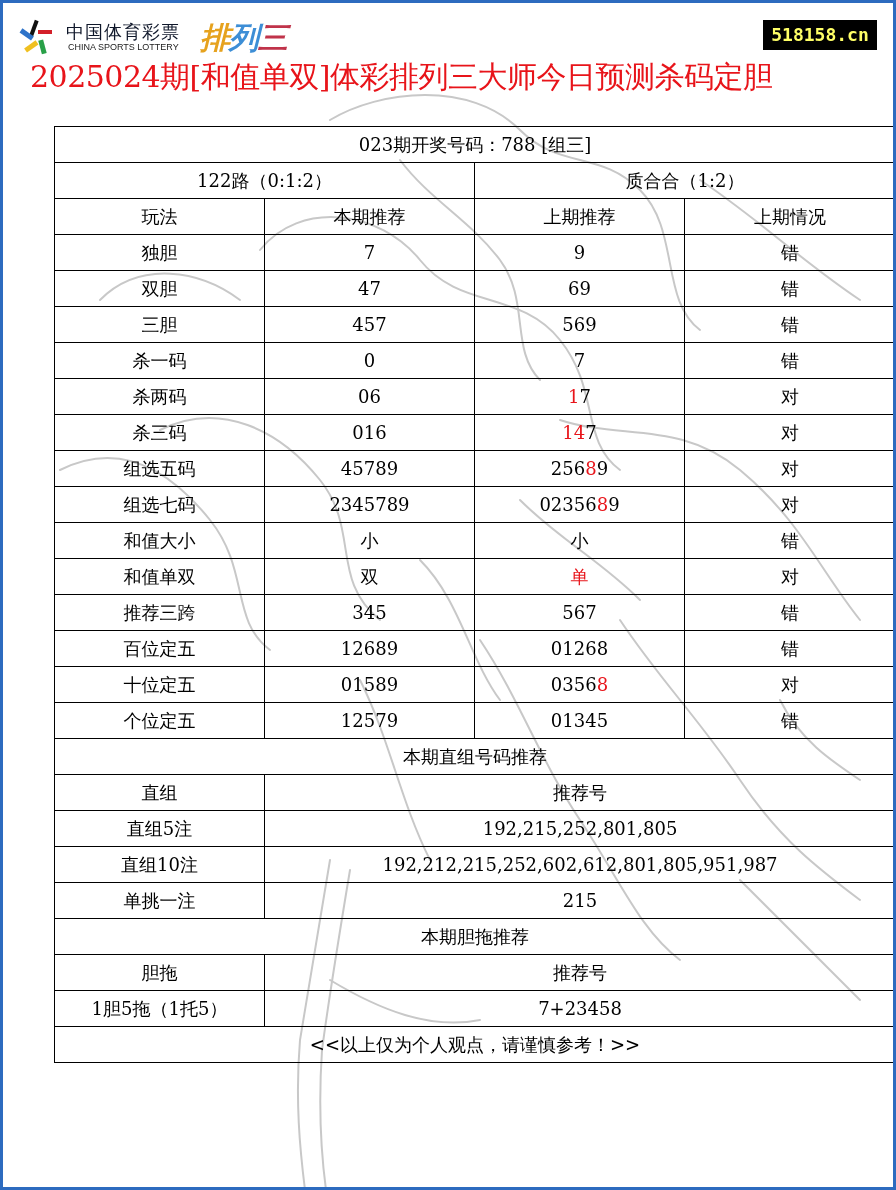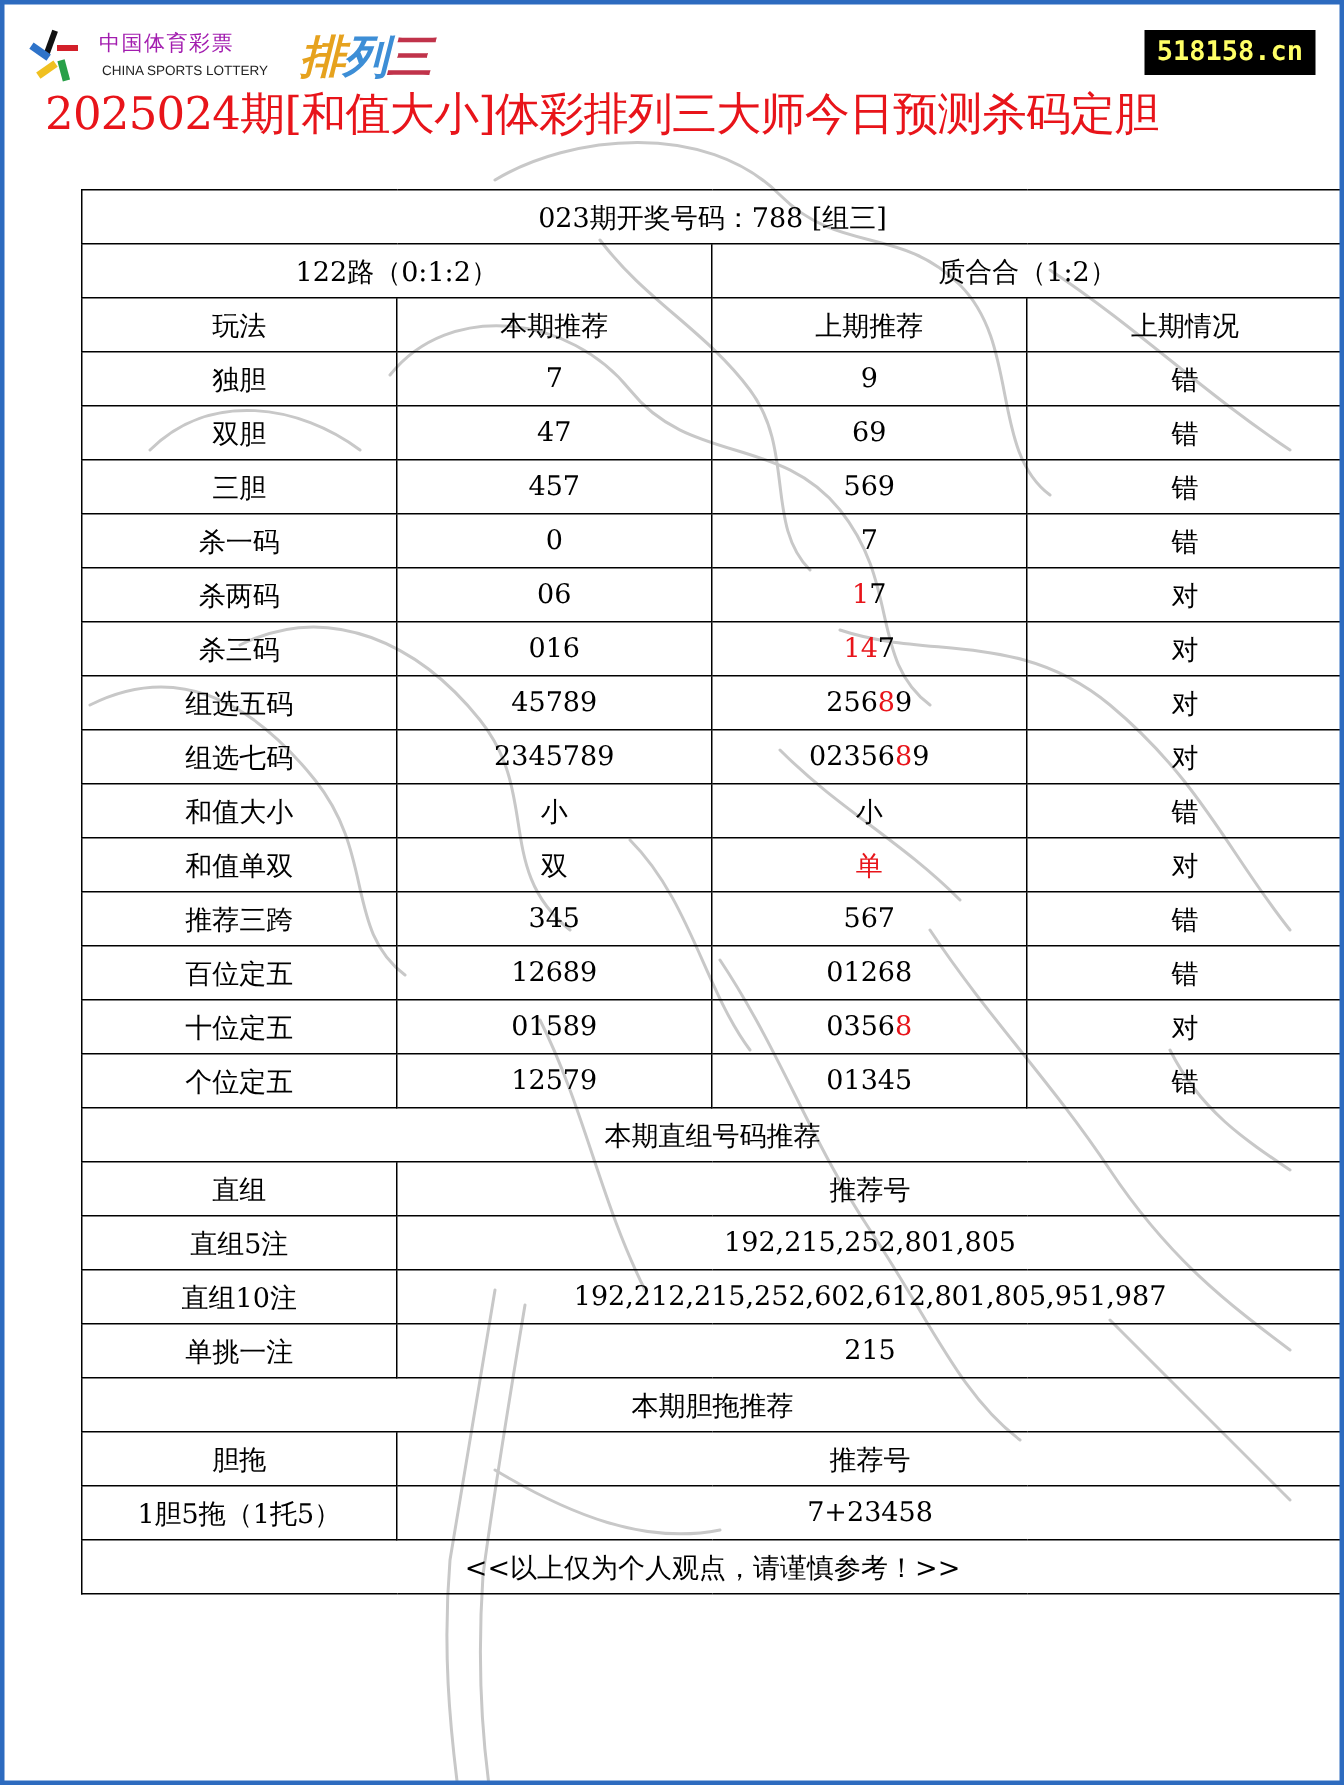--- a/index.html
+++ b/index.html
@@ -8,21 +8,21 @@
     background:#ffffff;
     font-family:"DejaVu Serif","Liberation Serif",serif;
   }
   .frame {
     position:absolute; left:0; top:0; width:896px; height:1190px;
     box-sizing:border-box; border:3px solid #2d6bbf; pointer-events:none; z-index:5;
   }
   .bg-art { position:absolute; left:0; top:0; width:896px; height:1190px; z-index:0; }
   .header { position:absolute; left:0; top:0; width:896px; height:100px; z-index:2; }
   .logo { position:absolute; left:18px; top:18px; width:300px; height:40px; }
-  .logo-cn { position:absolute; left:48px; top:2px; font-family:"DejaVu Sans","Liberation Sans",sans-serif; font-size:14px; color:#a21caf; letter-spacing:1px; }
+  .logo-cn { position:absolute; left:48px; top:2px; font-family:"DejaVu Sans","Liberation Sans",sans-serif; font-size:18px; color:#0f172a; letter-spacing:1px; }
   .logo-en { position:absolute; left:50px; top:24px; font-family:"Liberation Sans","DejaVu Sans",sans-serif; font-size:9px; font-weight:normal; color:#222; }
   .logo-pl3 { position:absolute; left:182px; top:0px; font-family:"DejaVu Sans","Liberation Sans",sans-serif; font-size:30px; font-weight:bold; font-style:italic; letter-spacing:-1px; }
   .logo-pl3 .c1 { color:#e6a21e; }
   .logo-pl3 .c2 { color:#3d8ed6; }
   .logo-pl3 .c3 { color:#c0334a; }
   .site-badge {
     position:absolute; left:763px; top:20px; width:114px; height:30px;
     background:#000; color:#ffff66; font-family:"DejaVu Sans Mono","Liberation Mono",monospace;
     font-size:18px; font-weight:bold; line-height:30px; text-align:center;
   }
@@ -76,21 +76,21 @@
       <rect x="20" y="12" width="14" height="4" fill="#d3202a"></rect>
       <rect x="2" y="14" width="14" height="5" fill="#2e73c9" transform="rotate(35 9 16)"></rect>
       <rect x="6" y="26" width="14" height="5" fill="#f0c020" transform="rotate(-35 13 28)"></rect>
       <rect x="22" y="22" width="5" height="14" fill="#28a048" transform="rotate(-15 24 29)"></rect>
     </svg>
     <div class="logo-cn">中国体育彩票</div>
     <div class="logo-en">CHINA SPORTS LOTTERY</div>
     <div class="logo-pl3"><span class="c1">排</span><span class="c2">列</span><span class="c3">三</span></div>
   </div>
   <div class="site-badge">518158.cn</div>
-  <div class="page-title">2025024期[和值大小]体彩排列三大师今日预测杀码定胆</div>
+  <div class="page-title">2025024期[和值单双]体彩排列三大师今日预测杀码定胆</div>
 </div>
 
 <table class="main">
   <colgroup>
       <col style="width:210px">
       <col style="width:210px">
       <col style="width:210px">
       <col style="width:211px">
     </colgroup>
   <tbody id="tbody">

